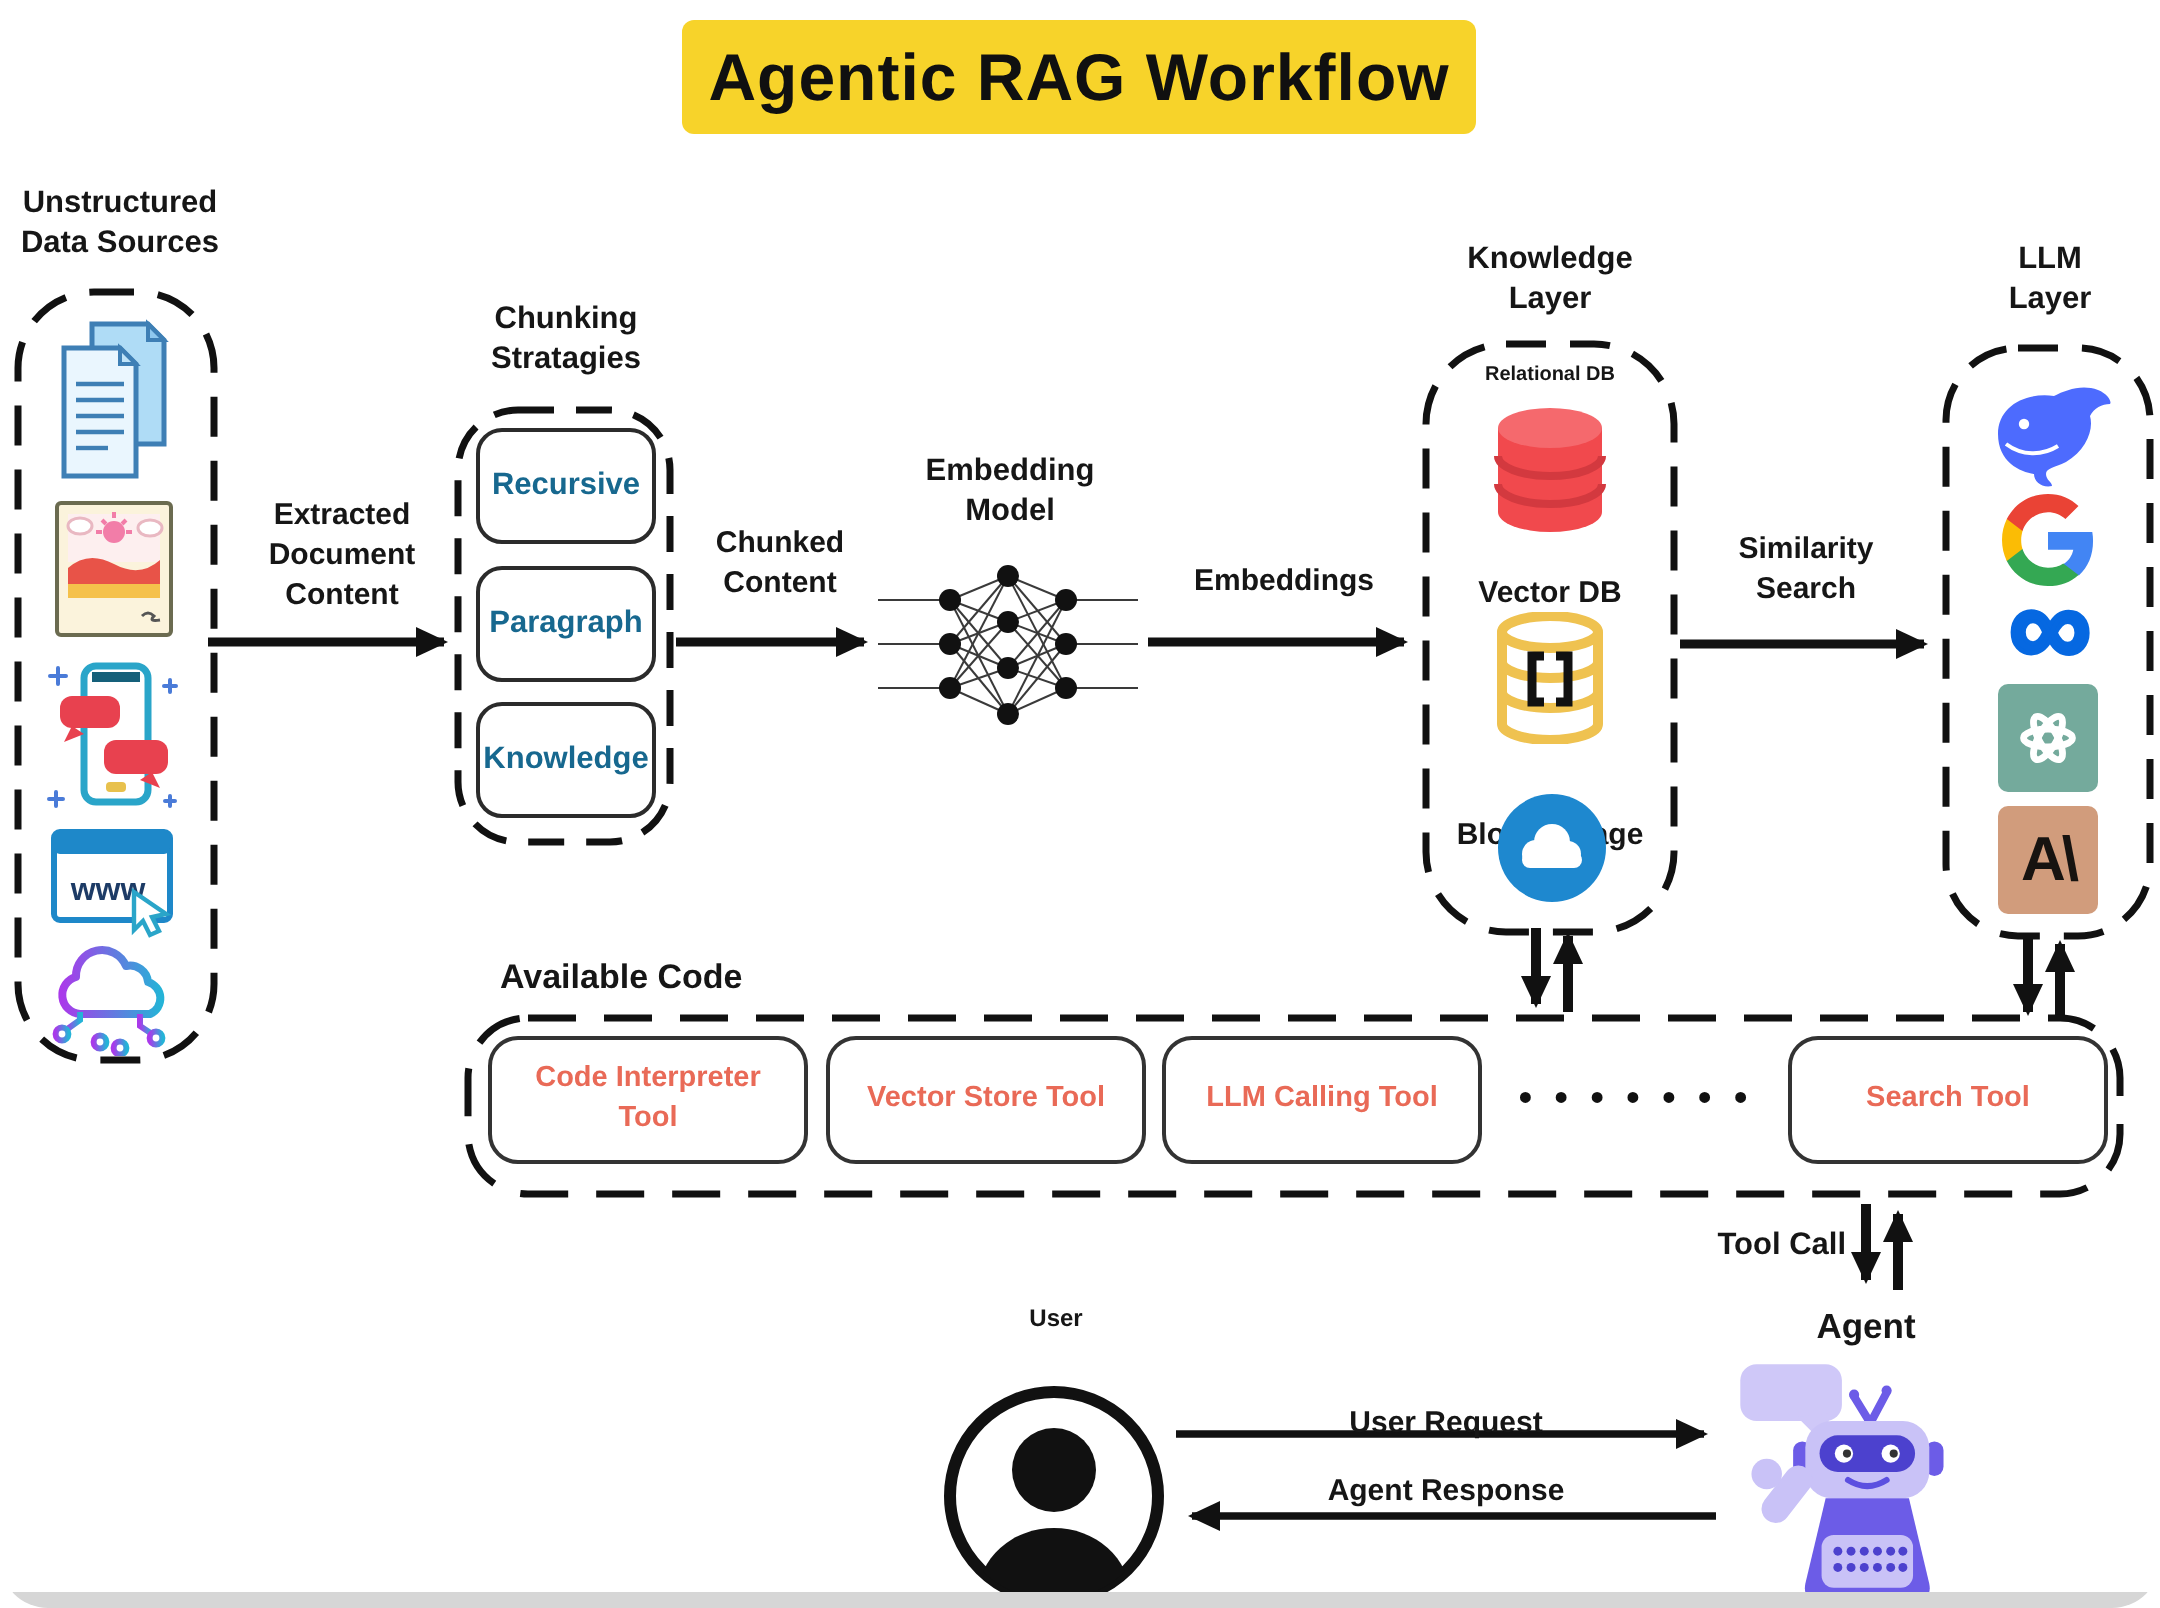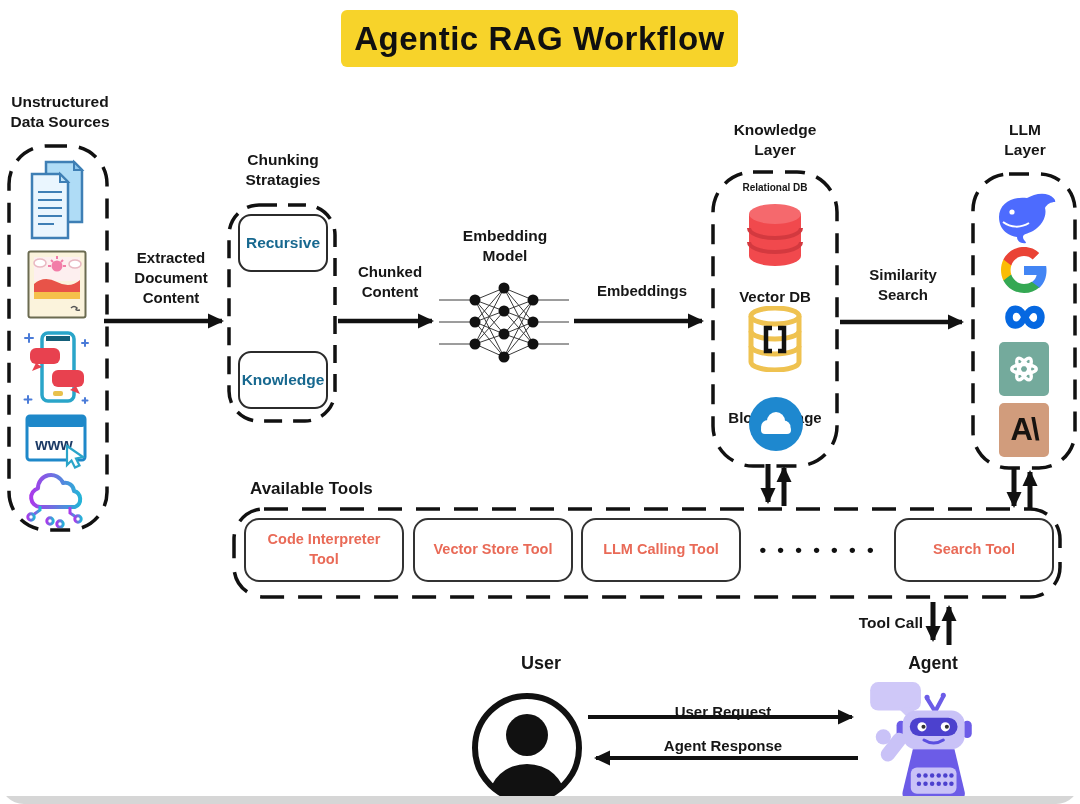--- a/index.html
+++ b/index.html
@@ -142,20 +142,21 @@
 Content</div>
 
   <div class="abs prelabel" style="left:228px; top:150px; width:110px; font-size:15.5px;">Chunking
 Stratagies</div>
 
   <svg class="abs" style="left:226px; top:202px;" width="112" height="222">
     <rect x="3" y="3" width="106" height="216" rx="30" fill="none" stroke="#111" stroke-width="3.5" stroke-dasharray="18 11"></rect>
   </svg>
 
   <div class="abs chunk-box" style="left:238px; top:214px; width:90px; height:58px;">Recursive</div>
+  <div class="abs chunk-box" style="left:238px; top:283px; width:90px; height:58px;">Paragraph</div>
   <div class="abs chunk-box" style="left:238px; top:351px; width:90px; height:58px;">Knowledge</div>
 
   <div class="abs prelabel" style="left:340px; top:262px; width:100px; font-size:15px;">Chunked
 Content</div>
 
   <div class="abs prelabel" style="left:440px; top:226px; width:130px; font-size:15.5px;">Embedding
 Model</div>
 
   <svg class="abs" style="left:433px; top:276px;" width="142" height="92" viewBox="0 0 142 92">
     <g stroke="#3a3a3a" stroke-width="1">
@@ -280,21 +281,21 @@
         <ellipse rx="15" ry="5.5" transform="rotate(60)"></ellipse>
         <ellipse rx="15" ry="5.5" transform="rotate(120)"></ellipse>
       </g>
     </svg>
   </div>
 
   <div class="abs logo-square" style="left:999px; top:403px; width:50px; height:54px; background:#D19C7C;">
     <span class="anthropic-glyph">A\</span>
   </div>
 
-  <div class="abs prelabel" style="left:250px; top:478px; width:180px; font-size:17px; text-align:left;">Available Tools</div>
+  <div class="abs prelabel" style="left:250px; top:478px; width:180px; font-size:17px; text-align:left;">Available Code</div>
 
   <svg class="abs" style="left:231px; top:506px;" width="832" height="94">
     <rect x="3" y="3" width="826" height="88" rx="30" fill="none" stroke="#111" stroke-width="3.5" stroke-dasharray="24 14"></rect>
   </svg>
 
   <div class="abs tool-box" style="left:244px; top:518px; width:160px; height:64px;">Code Interpreter Tool</div>
   <div class="abs tool-box" style="left:413px; top:518px; width:160px; height:64px;">Vector Store Tool</div>
   <div class="abs tool-box" style="left:581px; top:518px; width:160px; height:64px;">LLM Calling Tool</div>
   <div class="abs dots-row" style="left:748px; top:518px; width:140px; height:64px;">• • • • • • •</div>
   <div class="abs tool-box" style="left:894px; top:518px; width:160px; height:64px;">Search Tool</div>
@@ -331,21 +332,21 @@
         <circle cx="82" cy="98" r="2.2"></circle>
       <circle cx="50" cy="106" r="2.2"></circle>
         <circle cx="56.5" cy="106" r="2.2"></circle>
         <circle cx="63" cy="106" r="2.2"></circle>
       <circle cx="69.5" cy="106" r="2.2"></circle>
         <circle cx="76" cy="106" r="2.2"></circle>
         <circle cx="82" cy="106" r="2.2"></circle>
     </g>
   </svg>
 
-  <div class="abs prelabel" style="left:503px; top:652px; width:76px; font-size:18px;text-align:center;">User</div>
+  <div class="abs prelabel" style="left:490px; top:652px; width:76px; font-size:12px;text-align:center;">User</div>
 
   <div class="abs" style="left:467px; top:688px; width:120px; height:112px; overflow:hidden;">
     <svg width="120" height="120" viewBox="0 0 120 120">
       <defs>
           <clipPath id="uc">
             <circle cx="60" cy="60" r="52"></circle>
           </clipPath>
         </defs>
       <circle cx="60" cy="60" r="52" fill="#fff" stroke="#111" stroke-width="6"></circle>
       <g clip-path="url(#uc)" fill="#111">

